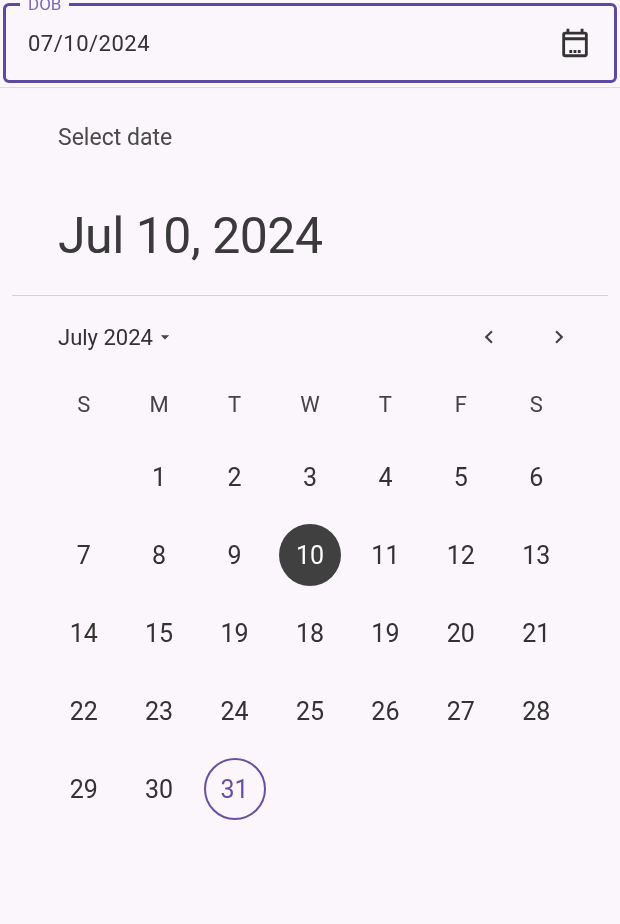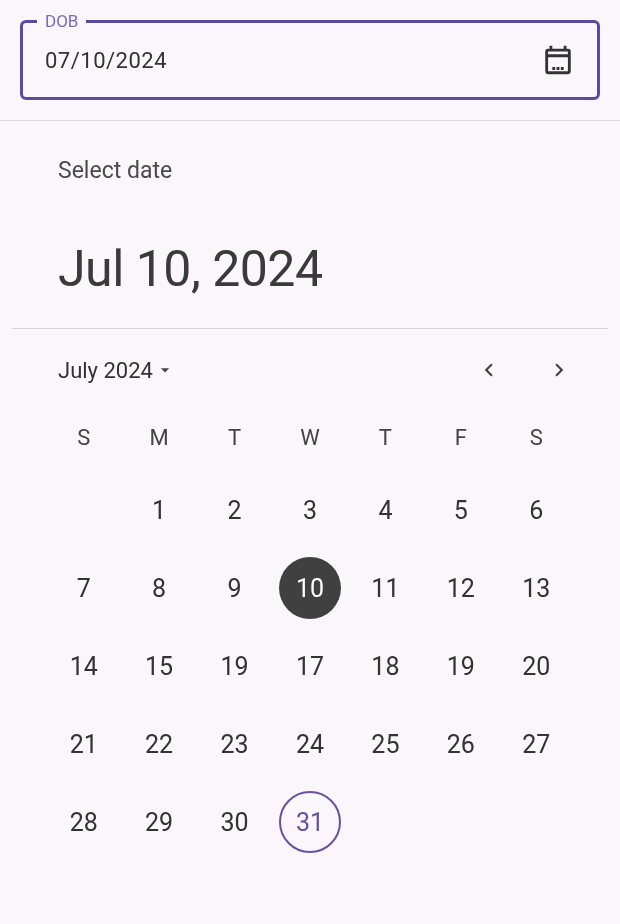--- a/index.html
+++ b/index.html
@@ -13,21 +13,21 @@
       width: 620px;
       height: 924px;
       overflow: hidden;
     }
     .container {
       width: 100%;
       height: 100%;
     }
     .input-wrapper {
       position: relative;
-      margin: 20px;
+      margin: 3px;
       border: 3px solid #5b4a9f;
       border-radius: 6px;
       padding: 20px 22px;
       display: flex;
       align-items: center;
       justify-content: space-between;
       background: transparent;
     }
     .input-label {
       position: absolute;
@@ -260,23 +260,20 @@
           <div class="day-cell">
             <div class="day">14</div>
           </div>
           <div class="day-cell">
             <div class="day">15</div>
           </div>
           <div class="day-cell">
             <div class="day">19</div>
           </div>
           <div class="day-cell">
-            <div class="day">17</div>
-          </div>
-          <div class="day-cell">
             <div class="day">18</div>
           </div>
           <div class="day-cell">
             <div class="day">19</div>
           </div>
           <div class="day-cell">
             <div class="day">20</div>
           </div>
           <div class="day-cell">
             <div class="day">21</div>

